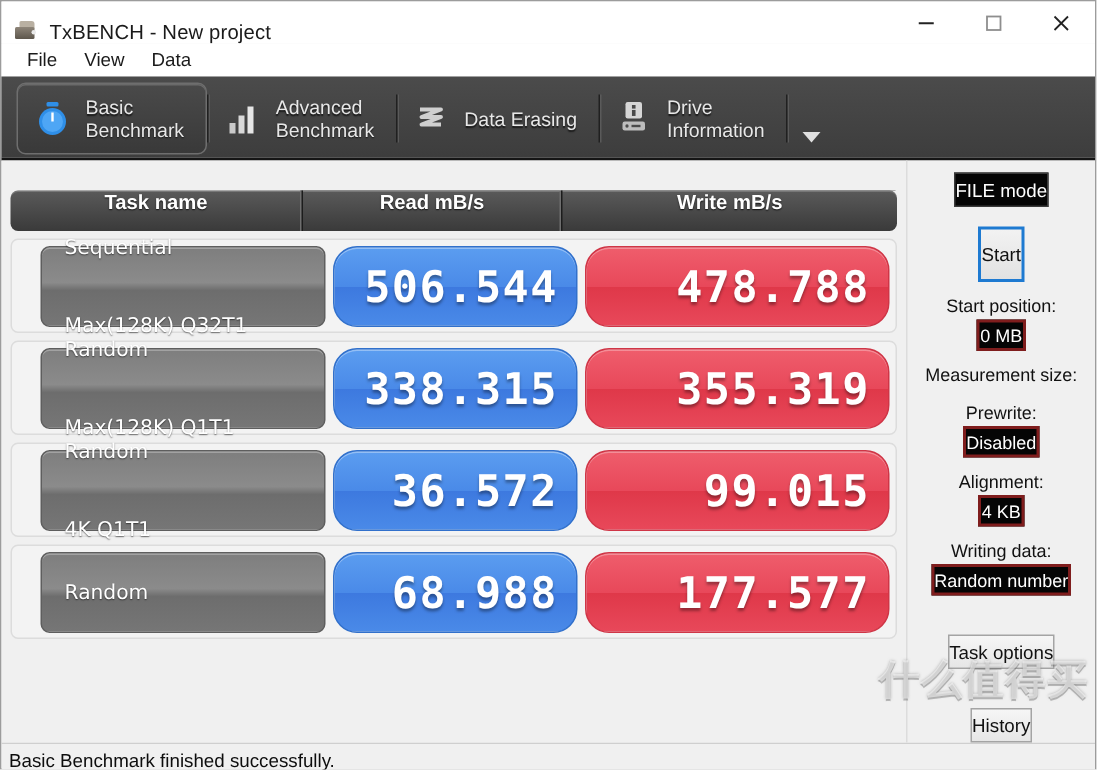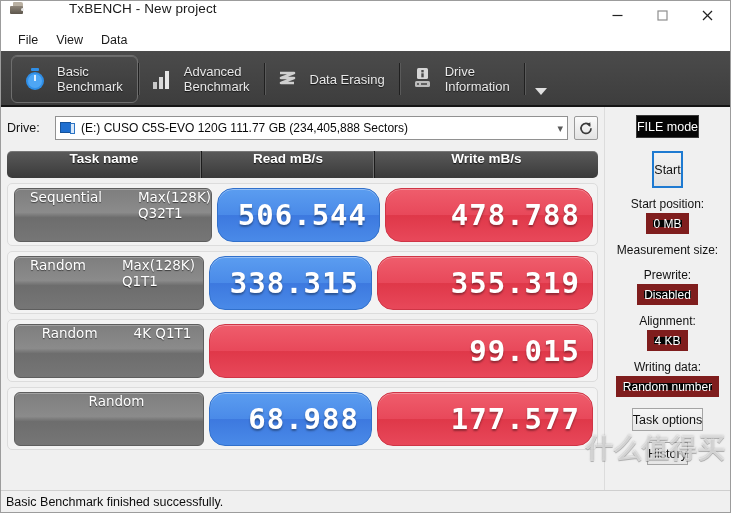--- a/index.html
+++ b/index.html
@@ -13,23 +13,22 @@
     position: relative;
     width: 731px; height: 513px;
     background: #f0f0f0;
     border: 1px solid #9c9c9c;
     display: flex; flex-direction: column;
   }
 
   
   .titlebar {
     height: 28px; background: #ffffff;
-    display: flex; align-items: flex-start;
+    display: flex; align-items: flex-end;
     flex: 0 0 28px;
-    gap: 36px;
   }
   .title-icon {
     width: 16px; height: 16px; margin-left: 9px; margin-right: 7px;
     position: relative; flex: 0 0 16px;
   }
   .title-icon .body {
     position: absolute; left: 0; top: 5px; width: 13px; height: 8px;
     background: linear-gradient(#8e8579,#5d564c);
     border-radius: 1px;
   }
@@ -166,24 +165,24 @@
            box-shadow: -1px 0 0 #6e6e6e; }
   .th.c3 { flex: 1 1 auto; border-left: 1px solid #1c1c1c;
            box-shadow: -1px 0 0 #6e6e6e; }
 
   .row {
     margin-top: 5px; height: 63px;
     background: #f3f3f3; border: 1px solid #dcdcdc; border-radius: 5px;
     display: flex; align-items: center; padding: 0 4px;
   }
   .cell-task {
-    flex: 0 0 190px; height: 54px; margin-left: 2px;
+    flex: 0 0 190px; height: 54px; margin-left: 15px;
     border-radius: 6px; border: 1px solid #5e5e5e;
     background: linear-gradient(#7e7e7e 0%, #8b8b8b 45%, #6d6d6d 55%, #767676 100%);
-    display: flex; flex-direction: row; justify-content: center;
+    display: flex; flex-direction: column; justify-content: center;
     padding-left: 15px;
     box-shadow: inset 0 1px 0 rgba(255,255,255,.28);
     gap: 36px;
   }
   .task-l1, .task-l2 {
     color: #ffffff; font-size: 13.5px; line-height: 16px;
     text-shadow: 0 1px 1px rgba(0,0,0,.55);
     font-family: "DejaVu Sans", sans-serif;
   }
   .bar {
@@ -220,24 +219,24 @@
     border: 2px solid #1e7ad1; color: #111;
     display: flex; align-items: center; justify-content: center;
     font-size: 12.5px;
   }
   .field-label {
     font-size: 12px; color: #111; margin-top: 9px; margin-bottom: 2px;
   }
   .field-box {
     height: 21px; background: #050505; color: #fff;
     display: flex; align-items: center; justify-content: center;
-    font-size: 12px; border: 7px solid #7f1d1d;
+    font-size: 12px; border: 2px solid #7f1d1d;
   }
   .plain-btn {
-    margin-top: 11px; height: 23px;
+    margin-top: 26px; height: 23px;
     background: linear-gradient(#f6f6f6,#e6e6e6);
     border: 1px solid #a4a4a4; color: #111;
     display: flex; align-items: center; justify-content: center;
     font-size: 12.5px;
   }
 
   
   .statusbar {
     flex: 0 0 22px; height: 22px;
     background: #f0f0f0; border-top: 1px solid #cfcfcf;
@@ -353,37 +352,20 @@
 
     <div class="ribbon-more">
       <span class="caret-down"></span>
     </div>
   </div>
 
   <div class="content">
 
     <div class="left-col">
 
-      <div class="drive-row">
-        <span class="drive-label">Drive:</span>
-        <div class="combo">
-          <span class="combo-driveicon">
-            <span class="scr"></span>
-              <span class="base"></span>
-          </span>
-          <span class="combo-text">(E:) CUSO C5S-EVO 120G  111.77 GB (234,405,888 Sectors)</span>
-          <span class="combo-arrow">▾</span>
-        </div>
-        <div class="refresh-btn">
-          <svg width="16" height="16" viewBox="0 0 16 16">
-            <path d="M12 5.4 A5 5 0 1 0 13 8.2" fill="none" stroke="#3a3a3a" stroke-width="1.7"></path>
-            <polygon points="12.3,2.2 12.3,7.0 9.0,4.6" fill="#3a3a3a"></polygon>
-          </svg>
-        </div>
-      </div>
 
       <div class="results">
         <div class="thead">
           <div class="th c1">Task name</div>
           <div class="th c2">Read mB/s</div>
           <div class="th c3">Write mB/s</div>
         </div>
 
         <div class="row">
           <div class="cell-task">
@@ -401,20 +383,21 @@
           </div>
           <div class="bar read">338.315</div>
           <div class="bar write">355.319</div>
         </div>
 
         <div class="row">
           <div class="cell-task">
             <span class="task-l1">Random</span>
             <span class="task-l2">4K Q1T1</span>
           </div>
+          <div class="bar read">36.572</div>
           <div class="bar write">99.015</div>
         </div>
 
         <div class="row">
           <div class="cell-task">
             <span class="task-l1">Random</span>
           </div>
           <div class="bar read">68.988</div>
           <div class="bar write">177.577</div>
         </div>

